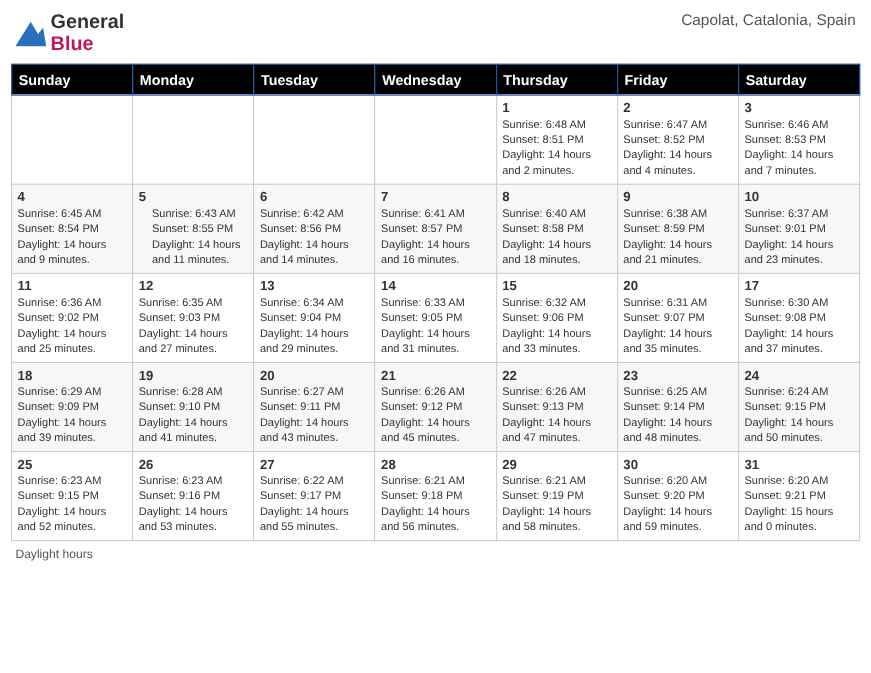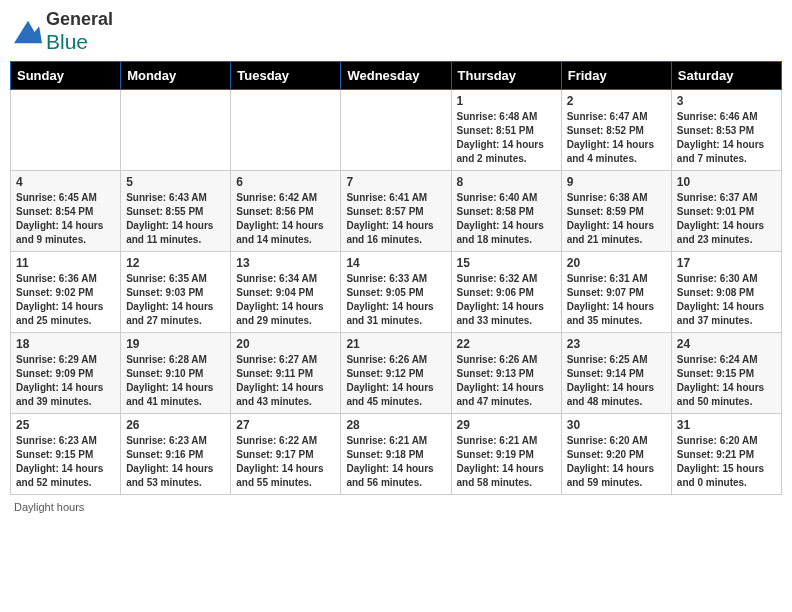--- a/index.html
+++ b/index.html
@@ -26,23 +26,23 @@
       display: flex;
       flex-direction: column;
       line-height: 1.1;
     }
     .logo-general {
       font-size: 18px;
       font-weight: bold;
       color: #333;
     }
     .logo-blue {
-      font-size: 21px;
-      font-weight: normal;
-      color: #0f766e;
+      font-size: 18px;
+      font-weight: bold;
+      color: #be185d;
     }
     .logo-icon {
       width: 28px;
       height: 28px;
     }
     .title-area {
       text-align: right;
     }
     .month-title {
       font-size: 36px;
@@ -82,21 +82,20 @@
     .day-num {
       font-size: 12px;
       font-weight: bold;
       margin-bottom: 2px;
       display: block;
     }
     .day-info {
       font-size: 10px;
       line-height: 1.4;
       color: #333;
-      font-weight: bold;
     }
     .empty-cell {
       background: #fff;
     }
     .footer-note {
       margin-top: 6px;
       font-size: 11px;
       color: #555;
       text-align: left;
       padding-left: 4px;
@@ -110,20 +109,21 @@
     <div class="logo">
       <svg class="logo-icon" viewBox="0 0 30 30" xmlns="http://www.w3.org/2000/svg">
         <polygon points="0,28 15,4 22,16 27,10 30,28" fill="#2a6fbe"></polygon>
       </svg>
       <div class="logo-text">
         <span class="logo-general">General</span>
         <span class="logo-blue">Blue</span>
       </div>
     </div>
     <div class="title-area">
+      <div class="location">Capolat, Catalonia, Spain</div>
     </div>
   </div>
 
   <table class="calendar">
     <thead>
       <tr>
 
       <th>Sunday</th>
           <th>Monday</th>
           <th>Tuesday</th>
@@ -164,21 +164,21 @@
         <tr>
           <td>
             <span class="day-num">4</span>
             <div class="day-info" style="white-space: pre-line;">Sunrise: 6:45 AM
 Sunset: 8:54 PM
 Daylight: 14 hours
 and 9 minutes.</div>
           </td>
           <td>
             <span class="day-num">5</span>
-            <div class="day-info" style="white-space: pre-line;">Sunrise: 6:43 AM
+            <div class="day-info" style="white-space: pre-line; margin-left: 12px;">Sunrise: 6:43 AM
 Sunset: 8:55 PM
 Daylight: 14 hours
 and 11 minutes.</div>
           </td>
           <td>
             <span class="day-num">6</span>
             <div class="day-info" style="white-space: pre-line;">Sunrise: 6:42 AM
 Sunset: 8:56 PM
 Daylight: 14 hours
 and 14 minutes.</div>

